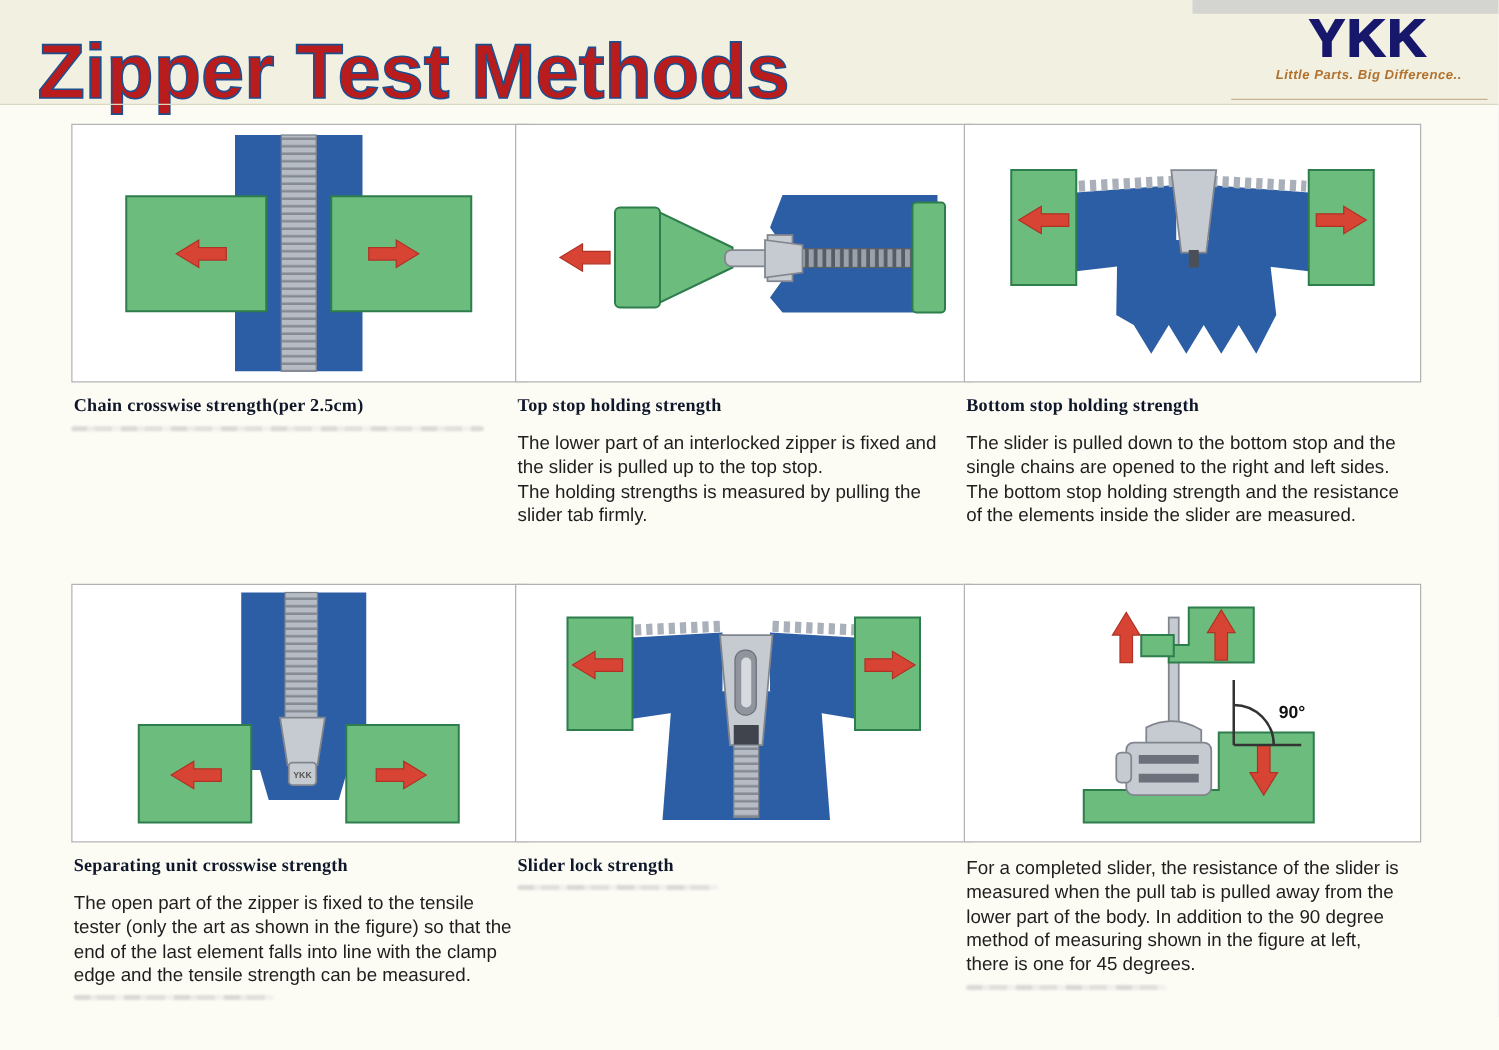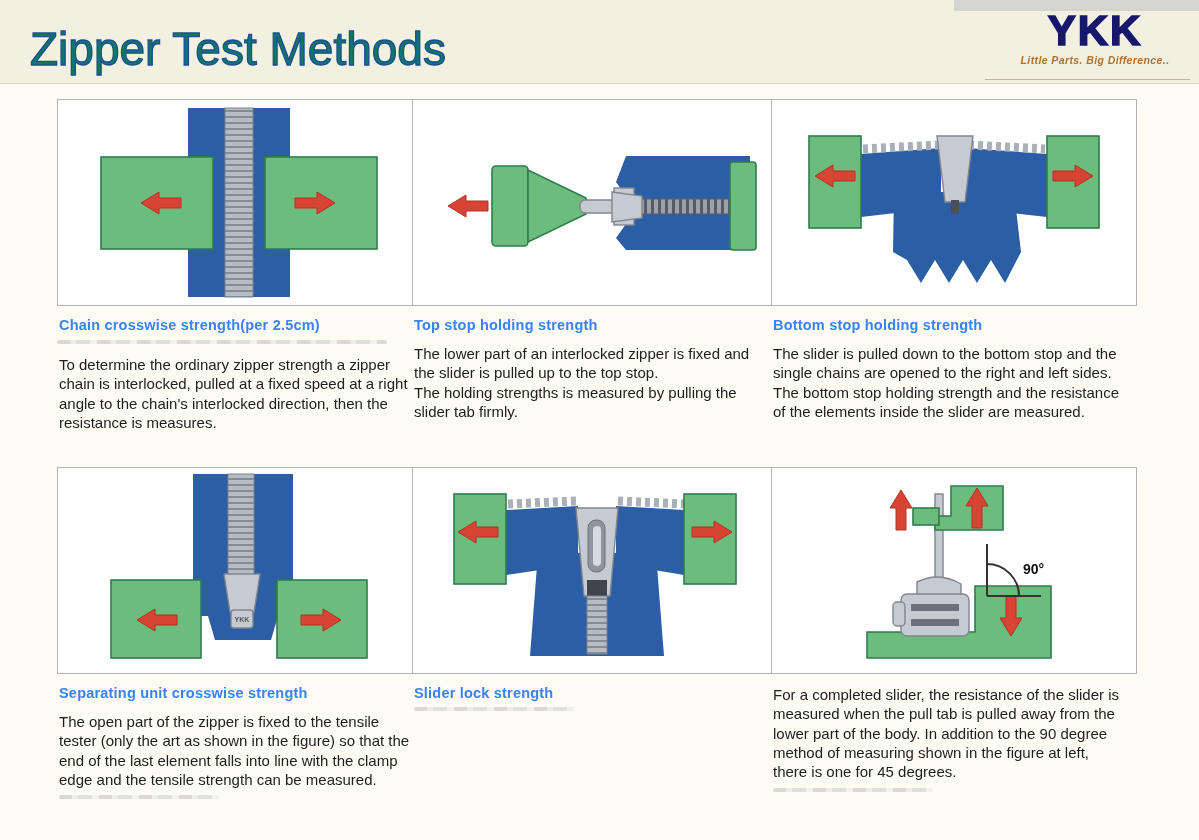--- a/index.html
+++ b/index.html
@@ -1,35 +1,35 @@
 <!DOCTYPE html>
 <html><head>
 <meta charset="utf-8">
 <style>
   html,body{margin:0;padding:0;}
   body{font-family:"Liberation Sans", sans-serif;background:#e9e9e9;}
   .page{position:relative;width:1199px;height:840px;background:#fcfbf4;overflow:hidden;}
   .top-band{position:absolute;left:0;top:0;width:1199px;height:83px;background:#f2f0e1;}
   .corner-strip{position:absolute;left:954px;top:0;width:245px;height:11px;background:#d4d4d1;}
-  .header-title{position:absolute;left:30px;top:22px;font-size:46px;font-weight:normal;
-    color:#0f766e;-webkit-text-stroke:1.3px #1d4e8e;letter-spacing:0px;}
+  .header-title{position:absolute;left:30px;top:22px;font-size:62px;font-weight:bold;
+    color:#b91c1c;-webkit-text-stroke:1.3px #1d4e8e;letter-spacing:0px;}
   .hairline{position:absolute;left:0;top:83px;width:1199px;height:1px;background:#dbd8c2;}
   .logo{position:absolute;left:1000px;top:10px;width:190px;text-align:center;}
   .logo-text{font-size:42px;font-weight:bold;color:#17176b;-webkit-text-stroke:1.6px #17176b;
     letter-spacing:2px;line-height:1;}
   .logo-tag{margin-top:2px;font-family:Liberation Sans, sans-serif;font-style:italic;font-weight:bold;
     font-size:10.5px;color:#b0722e;letter-spacing:.4px;}
   .logo-rule{position:absolute;left:985px;top:79px;width:205px;height:1px;background:#c4b293;}
 
   .panel{position:absolute;width:358px;}
   #p0{left:57px;top:99px}  #p1{left:412px;top:99px}  #p2{left:771px;top:99px}
   #p3{left:57px;top:467px} #p4{left:412px;top:467px} #p5{left:771px;top:467px}
   .figure{width:366px;height:207px;background:#fff;border:1px solid #b3b3b3;box-sizing:border-box;}
   svg.illo{display:block;width:100%;height:100%;}
-  .cap-title{margin:11px 2px 0;font-size:14.5px;font-weight:bold;color:#3b82f6;letter-spacing:.2px;}
+  .cap-title{margin:11px 2px 0;font-size:14.5px;font-weight:bold;color:#0f172a;letter-spacing:.2px;font-family:Liberation Serif, serif;}
   .cap-body{margin:11px 2px 0;font-size:15px;line-height:1.29;color:#1e1e1e;
     white-space:pre-line;width:354px;}
   .ghost{height:4px;opacity:.5;filter:blur(.7px);border-radius:2px;
     background:repeating-linear-gradient(90deg,#b9b9b9 0 13px,#dcdcdc 13px 19px,#c4c4c4 19px 33px,#e6e6e6 33px 40px);}
   .ghost-title{width:330px;margin:7px 0 0;}
   .ghost-foot{width:160px;margin:6px 2px 0;}
 
   
   .g{fill:#6cbd7d;stroke:#2e7d4d;stroke-width:1.6}
   .b{fill:#2c5ea6}
@@ -77,21 +77,20 @@
         <rect x="113" y="8" width="102" height="189" class="b"></rect>
         <rect x="150" y="8" width="28" height="189" fill="url(#hl)" stroke="#7c828c"></rect>
         <rect x="26" y="57" width="112" height="92" class="g"></rect>
         <rect x="190" y="57" width="112" height="92" class="g"></rect>
         <use href="#arrow" transform="translate(106,103) rotate(180)" class="r"></use>
         <use href="#arrow" transform="translate(220,103)" class="r"></use>
       </svg>
     </div>
     <div class="cap-title">Chain crosswise strength(per 2.5cm)</div>
     <div class="ghost ghost-title"></div>
-    <div class="cap-body">To determine the ordinary zipper strength a zipper chain is interlocked, pulled at a fixed speed at a right angle to the chain's interlocked direction, then the resistance is measures.</div>
   </div>
 
   <div class="panel" id="p1">
     <div class="figure">
       <svg class="illo" viewBox="0 0 330 205">
         <polygon points="196,56 320,56 320,150 196,150 186,138 196,124 184,110 196,96 186,82" class="b"></polygon>
         <rect x="205" y="99" width="100" height="15" fill="url(#dk)" stroke="#596068"></rect>
         <rect x="300" y="62" width="26" height="88" rx="3" class="g"></rect>
         <rect x="62" y="66" width="36" height="80" rx="4" class="g"></rect>
         <polygon points="98,70 98,142 156,114 156,98" class="g"></polygon>

